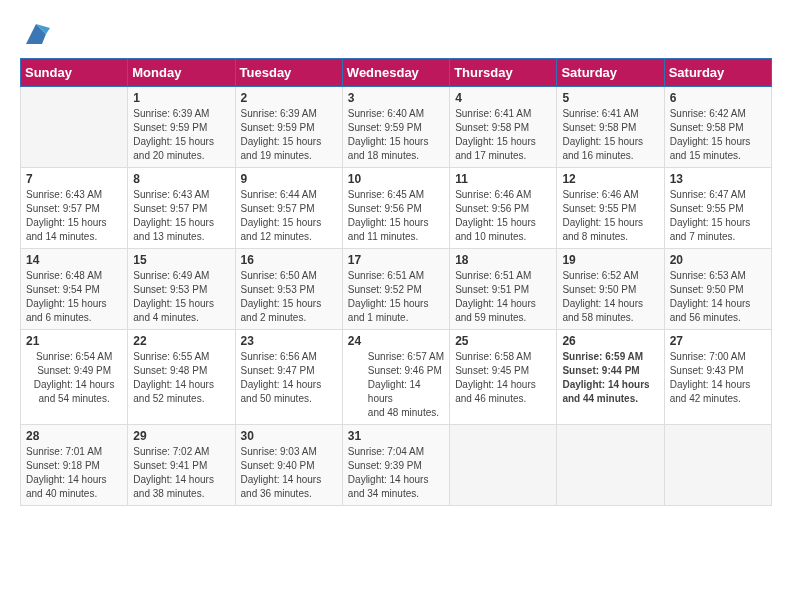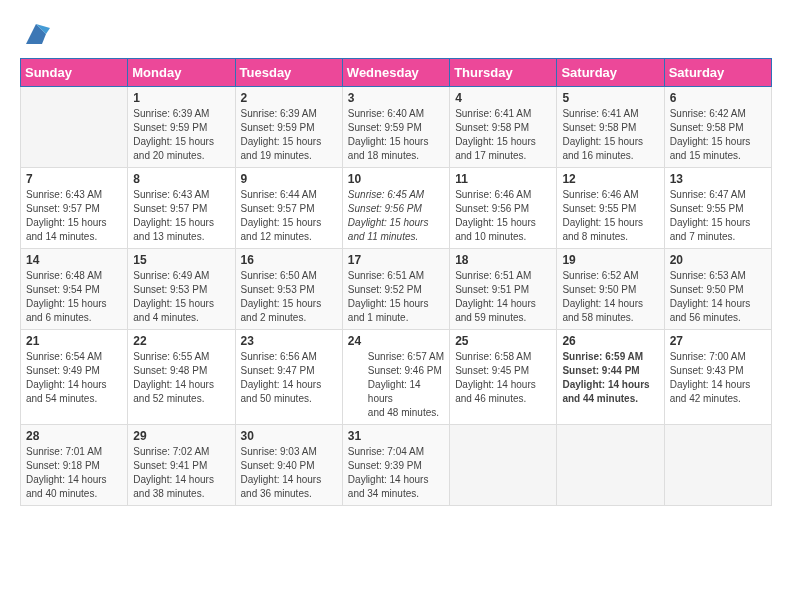--- a/index.html
+++ b/index.html
@@ -48,21 +48,21 @@
       font-size: 15px;
       color: #555;
       margin-top: 4px;
     }
     table {
       width: 100%;
       border-collapse: collapse;
       border: 1px solid #ccc;
     }
     thead tr th {
-      background: #ec4899;
+      background: #be185d;
       color: #fff;
       font-size: 13px;
       font-weight: bold;
       padding: 6px 4px;
       text-align: left;
       border: 1px solid #3070b8;
     }
     tbody tr td {
       vertical-align: top;
       border: 1px solid #ddd;
@@ -191,21 +191,21 @@
         </td>
         <td>
           <div class="day-number">9</div>
           <div class="day-info" style="white-space: pre-line;">Sunrise: 6:44 AM
 Sunset: 9:57 PM
 Daylight: 15 hours
 and 12 minutes.</div>
         </td>
         <td>
           <div class="day-number">10</div>
-          <div class="day-info" style="white-space: pre-line; font-style: italic;">Sunrise: 6:45 AM
+          <div class="day-info" style="white-space: pre-line;">Sunrise: 6:45 AM
 Sunset: 9:56 PM
 Daylight: 15 hours
 and 11 minutes.</div>
         </td>
         <td>
           <div class="day-number">11</div>
           <div class="day-info" style="white-space: pre-line;">Sunrise: 6:46 AM
 Sunset: 9:56 PM
 Daylight: 15 hours
 and 10 minutes.</div>
@@ -272,21 +272,21 @@
           <div class="day-number">20</div>
           <div class="day-info" style="white-space: pre-line;">Sunrise: 6:53 AM
 Sunset: 9:50 PM
 Daylight: 14 hours
 and 56 minutes.</div>
         </td>
       </tr>
       <tr>
         <td>
           <div class="day-number">21</div>
-          <div class="day-info" style="white-space: pre-line;">Sunrise: 6:54 AM
+          <div class="day-info" style="white-space: pre-line; text-align: center;">Sunrise: 6:54 AM
 Sunset: 9:49 PM
 Daylight: 14 hours
 and 54 minutes.</div>
         </td>
         <td>
           <div class="day-number">22</div>
           <div class="day-info" style="white-space: pre-line;">Sunrise: 6:55 AM
 Sunset: 9:48 PM
 Daylight: 14 hours
 and 52 minutes.</div>

